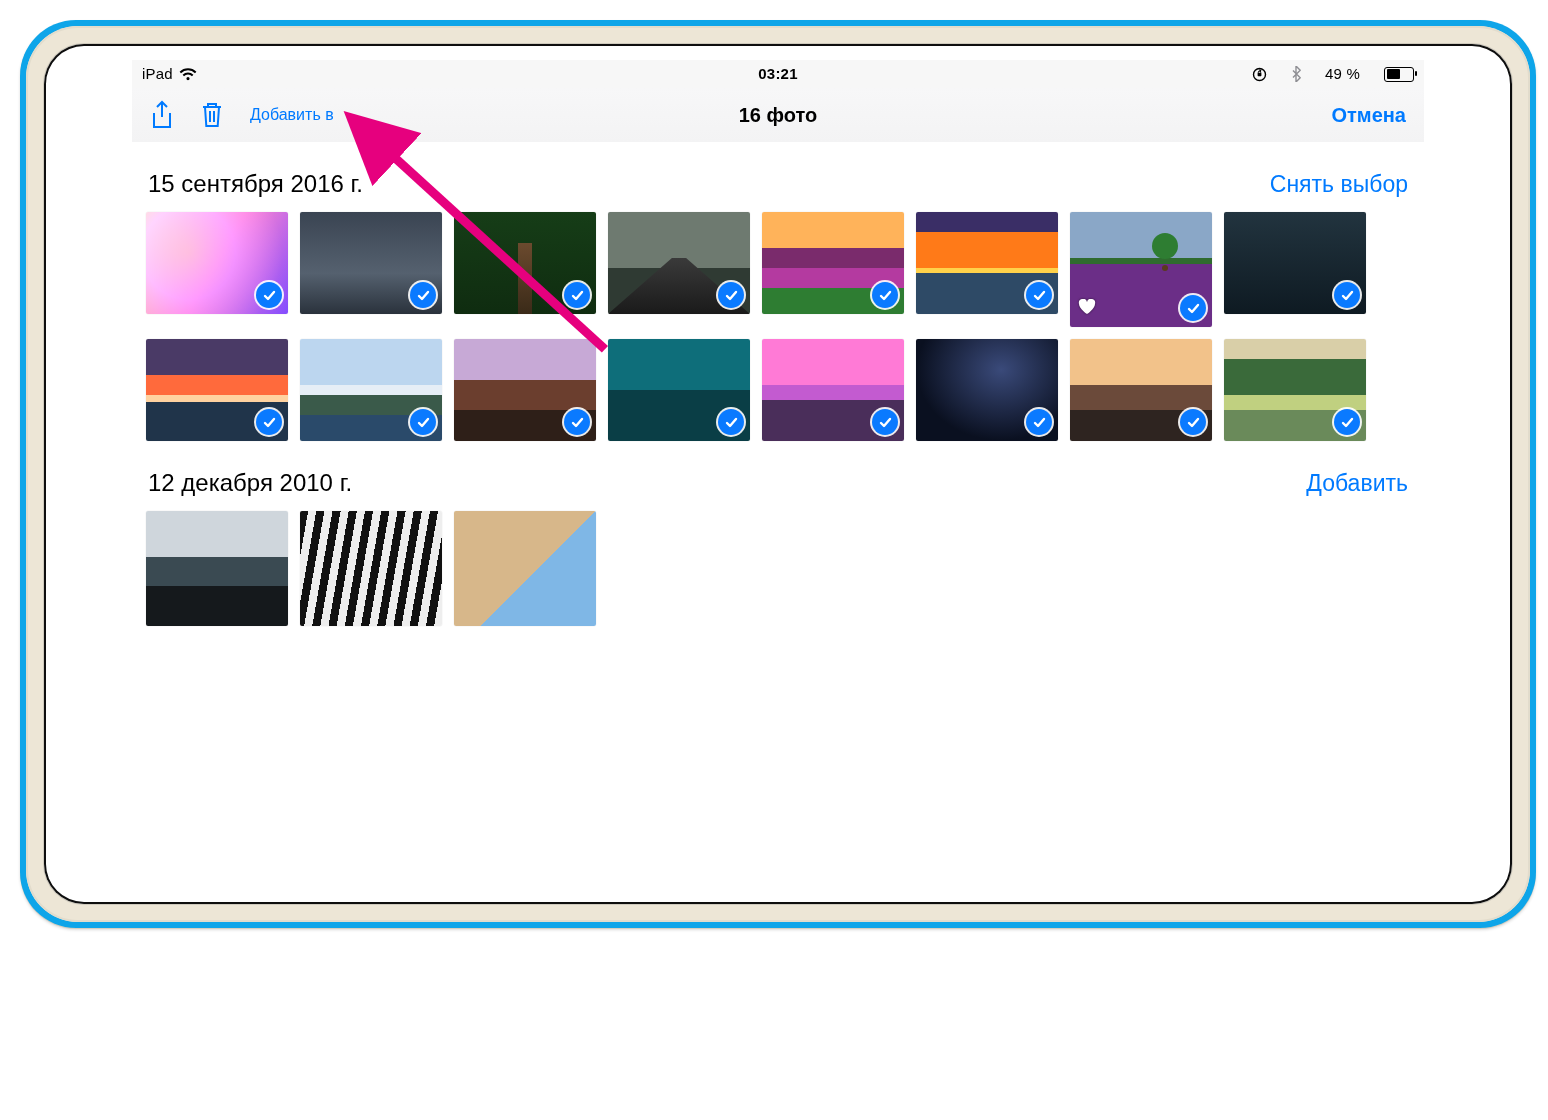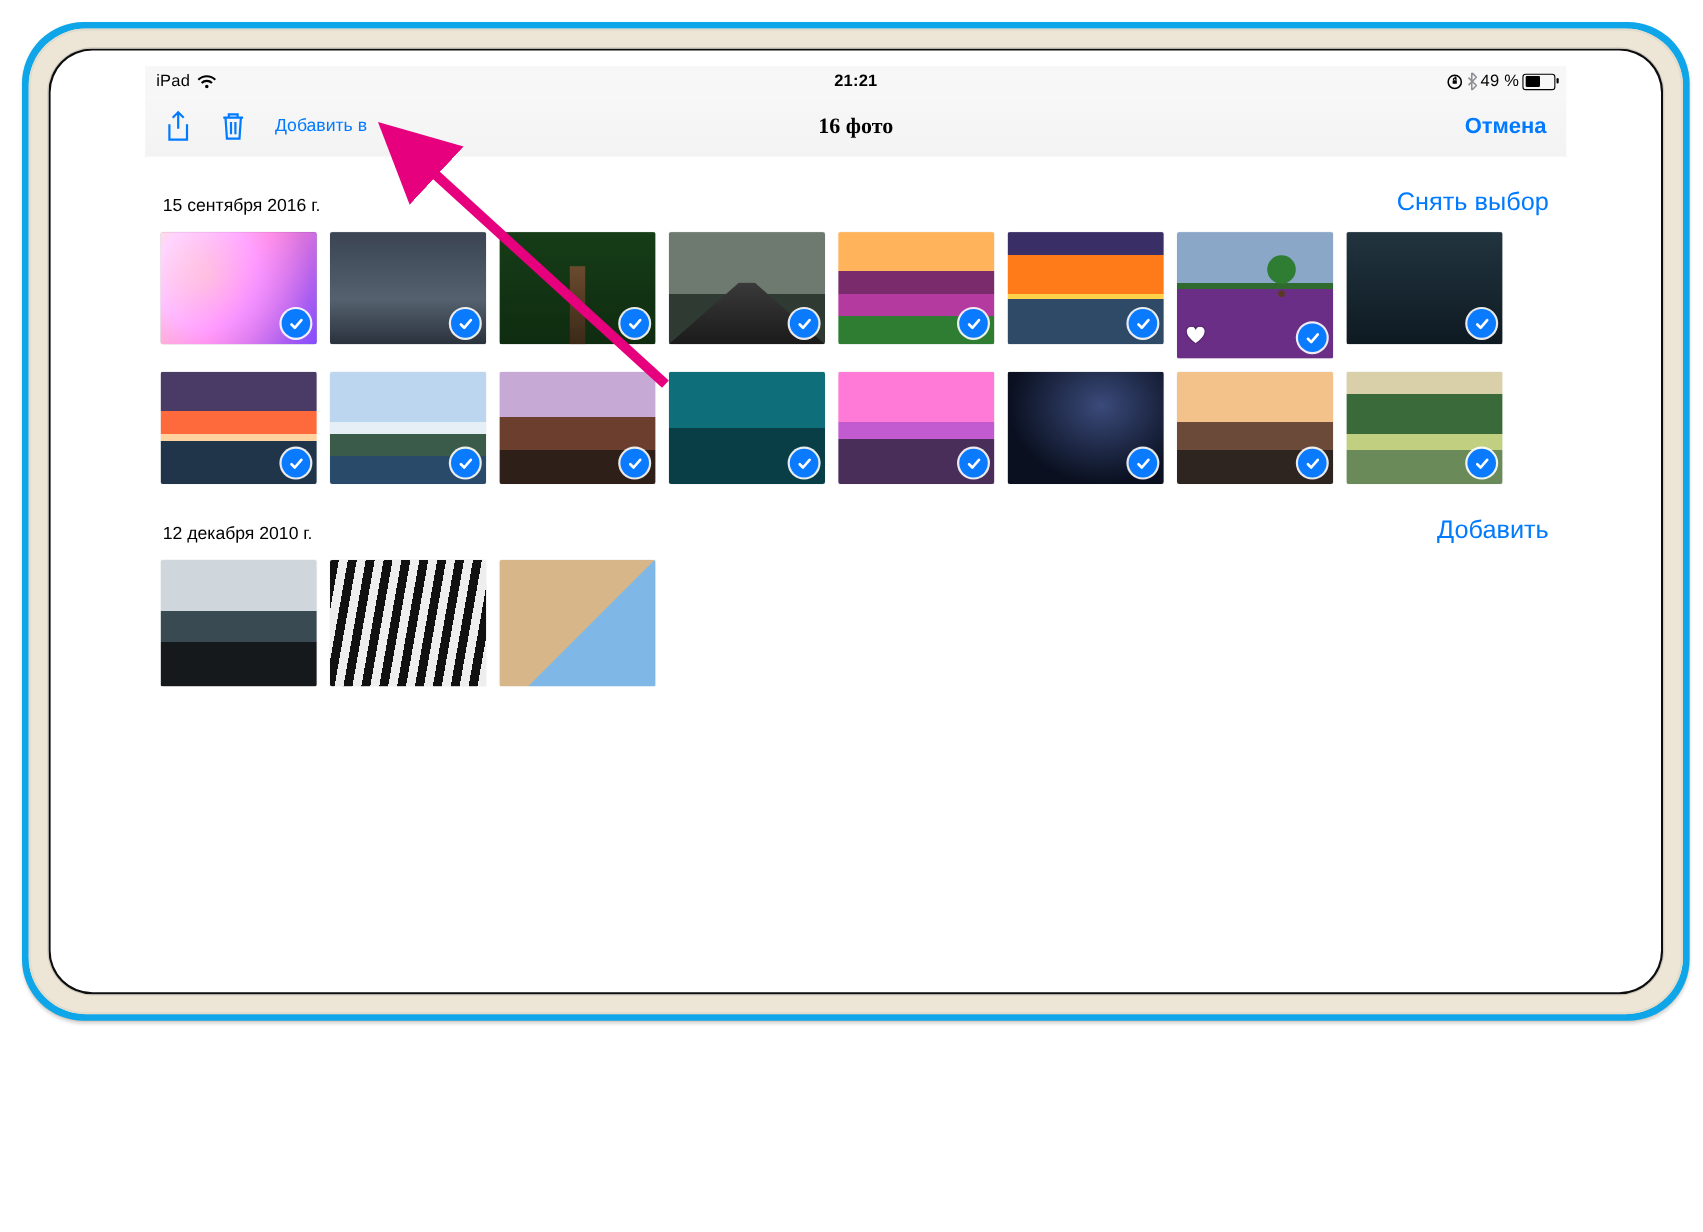--- a/index.html
+++ b/index.html
@@ -45,50 +45,50 @@
   }
   
   .status-bar{
     height:28px;line-height:28px;position:relative;background:#f7f7f7;
     font-size:15px;color:#000;letter-spacing:.2px;
     border-bottom:0;
     display:flex;align-items:center;padding:0 10px;
   }
   .sb-left{display:flex;align-items:center;gap:6px;font-size:15px;}
   .sb-center{position:absolute;left:50%;transform:translateX(-50%);font-weight:600;}
-  .sb-right{margin-left:auto;display:flex;align-items:center;gap:3px;font-size:15px;}
+  .sb-right{margin-left:auto;display:flex;align-items:center;gap:24px;font-size:15px;}
   .wifi-icon svg,.lock-icon svg,.bt-icon svg{display:block}
   .battery{
     display:inline-flex;align-items:center;gap:2px;
   }
   .battery .shell{
     width:28px;height:13px;border:1.5px solid #000;border-radius:3px;position:relative;
   }
   .battery .shell:after{content:"";position:absolute;right:-4px;top:3px;width:2.5px;height:5px;background:#000;border-radius:1px;}
   .battery .fill{position:absolute;left:1.5px;top:1.5px;bottom:1.5px;width:50%;background:#000;border-radius:1px;}
   
   .nav-bar{
     height:54px;background:linear-gradient(#f7f7f8,#f3f3f4);
     border-bottom:1px solid #c9c9cc;
     display:flex;align-items:center;padding:0 18px;position:relative;
     font-size:20px;
   }
   .nav-left{display:flex;align-items:center;gap:26px;}
   .nav-icon{color:#007aff;display:flex;align-items:center;justify-content:center;}
   .nav-link{color:#007aff;font-size:16px;}
-  .nav-title{position:absolute;left:50%;transform:translateX(-50%);font-weight:600;color:#000;font-family:Liberation Serif, serif;}
+  .nav-title{position:absolute;left:50%;transform:translateX(-50%);font-weight:600;color:#000;}
   .nav-right{margin-left:auto;color:#007aff;font-weight:600;font-size:20px;text-align:center;}
   
   .content{position:absolute;left:0;right:0;top:82px;bottom:0;overflow:hidden;background:#fff;padding:0;}
   .section{padding:0 14px;}
   .section-header{
     display:flex;align-items:flex-end;justify-content:space-between;
     padding:28px 2px 14px 2px;
   }
-  .section-title{font-size:16px;color:#000;text-align:right;}
+  .section-title{font-size:24px;color:#000;text-align:right;}
   .section-action{font-size:23px;color:#007aff;}
   .grid{display:flex;flex-wrap:wrap;gap:12px;}
   .thumb{
     width:142px;height:102px;position:relative;border-radius:2px;overflow:hidden;
     box-shadow:0 0 0 0.5px rgba(0,0,0,.05);
   }
   .thumb.tall{height:115px;width:142px;}
   .thumb .art{position:absolute;inset:0;}
   .badge-check{
     position:absolute;right:6px;bottom:6px;width:26px;height:26px;border-radius:50%;
@@ -116,21 +116,21 @@
 
         <div class="status-bar">
           <div class="sb-left">
             <span>iPad</span>
             <span class="wifi-icon">
               <svg width="18" height="13" viewBox="0 0 18 13">
                   <path fill="#000" d="M9 12.2a1.6 1.6 0 1 0 0-3.2 1.6 1.6 0 0 0 0 3.2zM3.6 6.8 5 8.2a5.6 5.6 0 0 1 8 0l1.4-1.4a7.6 7.6 0 0 0-10.8 0zM.6 3.8 2 5.2a9.9 9.9 0 0 1 14 0l1.4-1.4a11.9 11.9 0 0 0-16.8 0z"></path>
                 </svg>
             </span>
           </div>
-          <div class="sb-center">21:21</div>
+          <div class="sb-center">03:21</div>
           <div class="sb-right">
             <span class="lock-icon">
               <svg width="15" height="15" viewBox="0 0 15 15">
                   <circle cx="7.5" cy="7.5" r="6" fill="none" stroke="#000" stroke-width="1.4"></circle>
                   <path d="M7.5 3.8v-2l2 2-2 2v-2" fill="#000"></path>
                   <rect x="5.6" y="6" width="3.8" height="3.2" rx=".6" fill="#000"></rect>
                   <path d="M6.3 6v-.8a1.2 1.2 0 0 1 2.4 0V6" fill="none" stroke="#000" stroke-width="1"></path>
                 </svg>
             </span>
             <span class="bt-icon">

